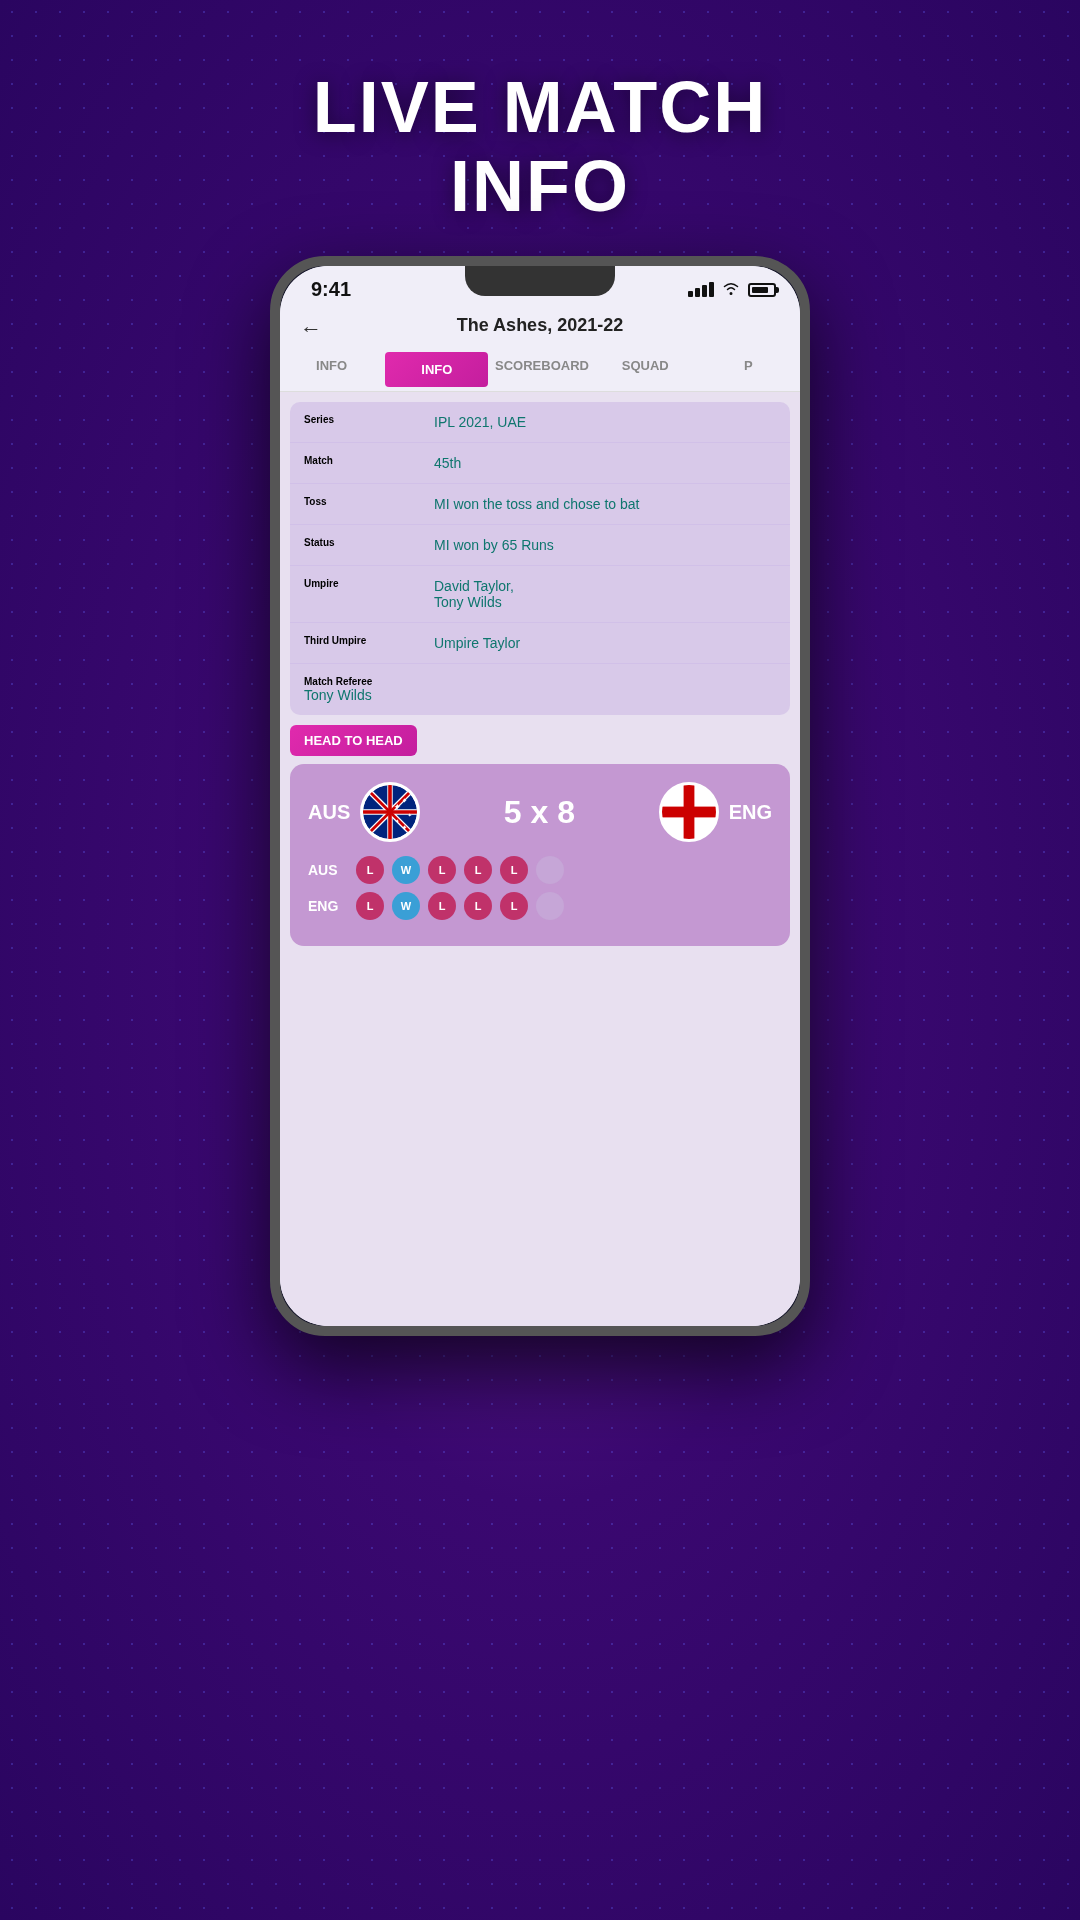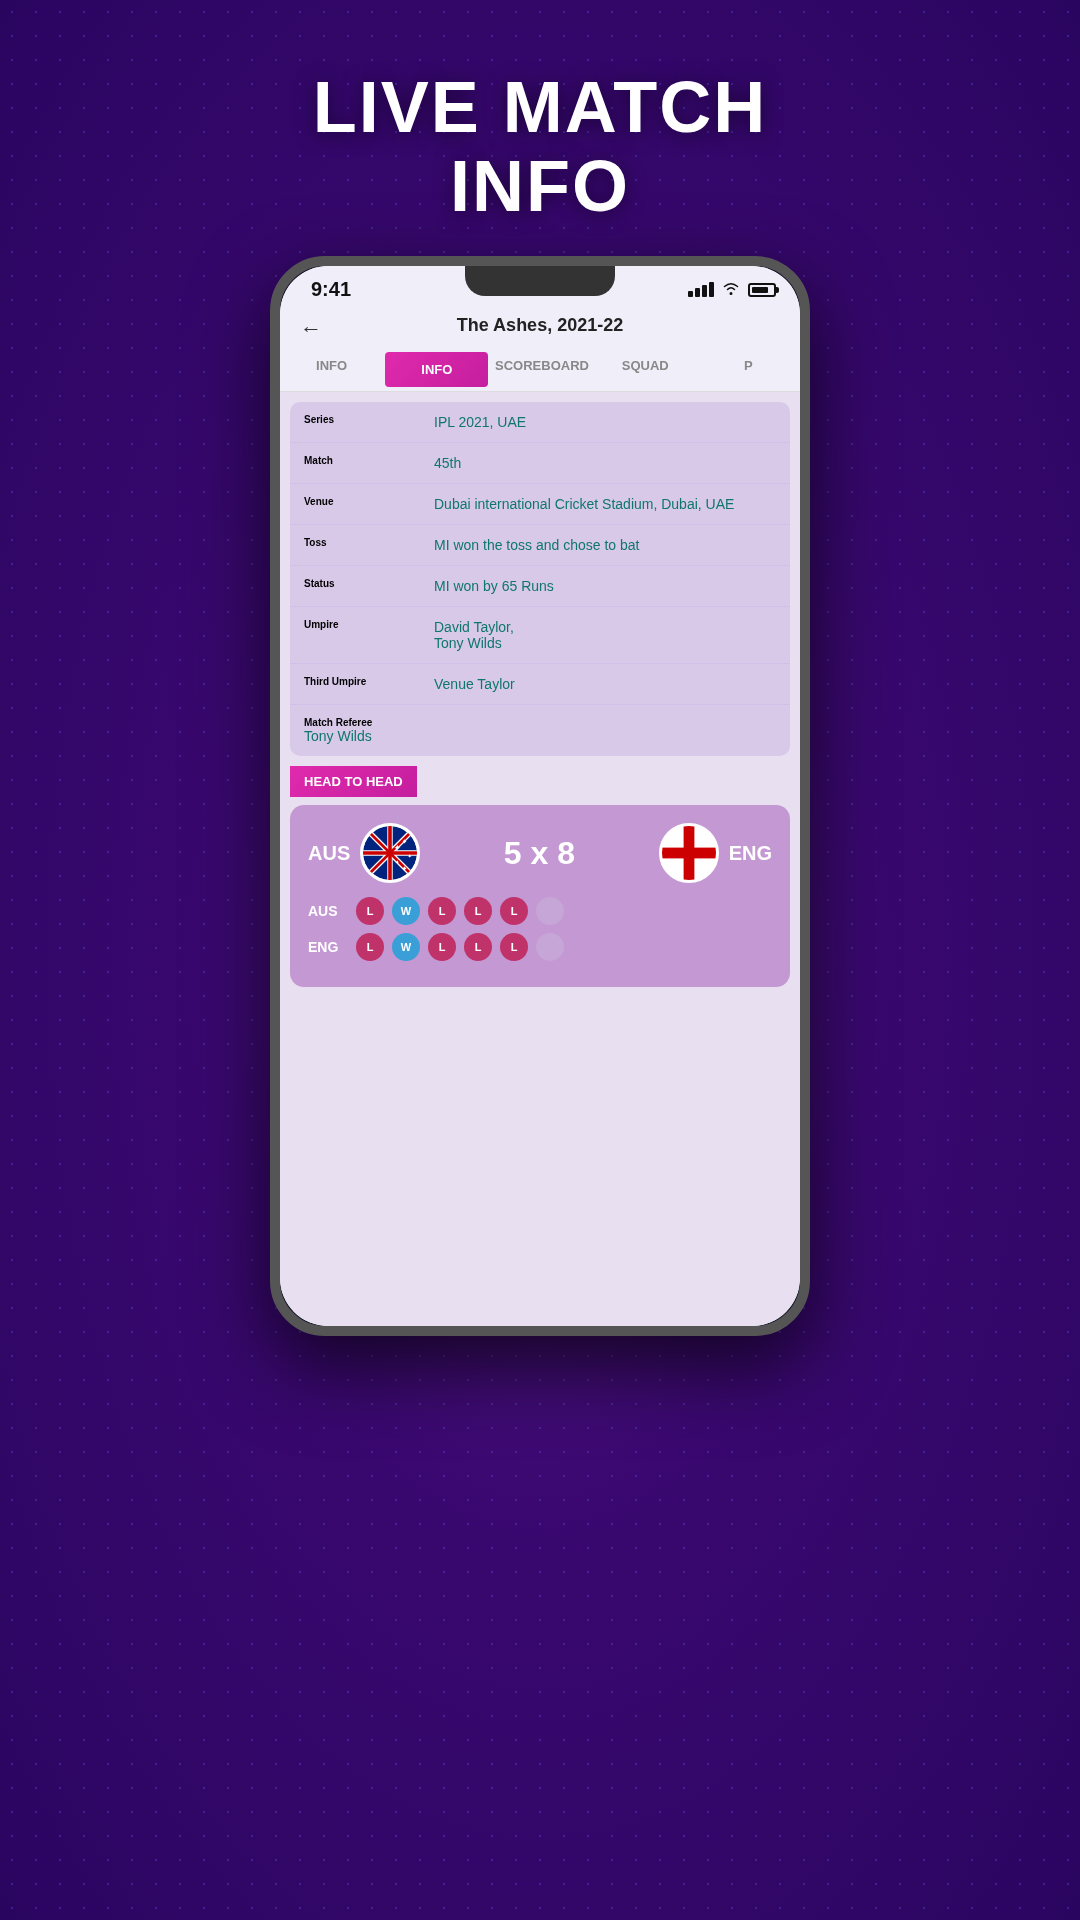--- a/index.html
+++ b/index.html
@@ -222,21 +222,21 @@
       flex: 1;
     }
 
     
     .hth-btn {
       background: linear-gradient(135deg, #e02aad, #c41e9e);
       color: white;
       font-size: 13px;
       font-weight: 700;
       padding: 8px 14px;
-      border-radius: 0;
+      border-radius: 6px;
       display: inline-block;
       margin: 10px 0 8px 0;
       align-self: flex-start;
     }
 
     
     .hth-section {
       background: rgba(160, 80, 180, 0.5);
       border-radius: 14px;
       padding: 18px;
@@ -375,38 +375,34 @@
       <div class="info-table">
         <div class="info-row">
           <span class="info-label">Series</span>
           <span class="info-value">IPL 2021, UAE</span>
         </div>
         <div class="info-row">
           <span class="info-label">Match</span>
           <span class="info-value">45th</span>
         </div>
         <div class="info-row">
-          <span class="info-label">Venue</span>
-          <span class="info-value">Dubai international Cricket Stadium, Dubai, UAE</span>
-        </div>
-        <div class="info-row">
           <span class="info-label">Toss</span>
           <span class="info-value">MI won the toss and chose to bat</span>
         </div>
         <div class="info-row">
           <span class="info-label">Status</span>
           <span class="info-value">MI won by 65 Runs</span>
         </div>
         <div class="info-row">
           <span class="info-label">Umpire</span>
           <span class="info-value">David Taylor,<br>Tony Wilds</span>
         </div>
         <div class="info-row">
           <span class="info-label">Third Umpire</span>
-          <span class="info-value">Venue Taylor</span>
+          <span class="info-value">Umpire Taylor</span>
         </div>
         <div class="info-row">
           <span class="info-label">Match Referee</span>
           <span class="info-value">Tony Wilds</span>
         </div>
       </div>
 
       <div class="hth-btn">HEAD TO HEAD</div>
 
       <div class="hth-section">

